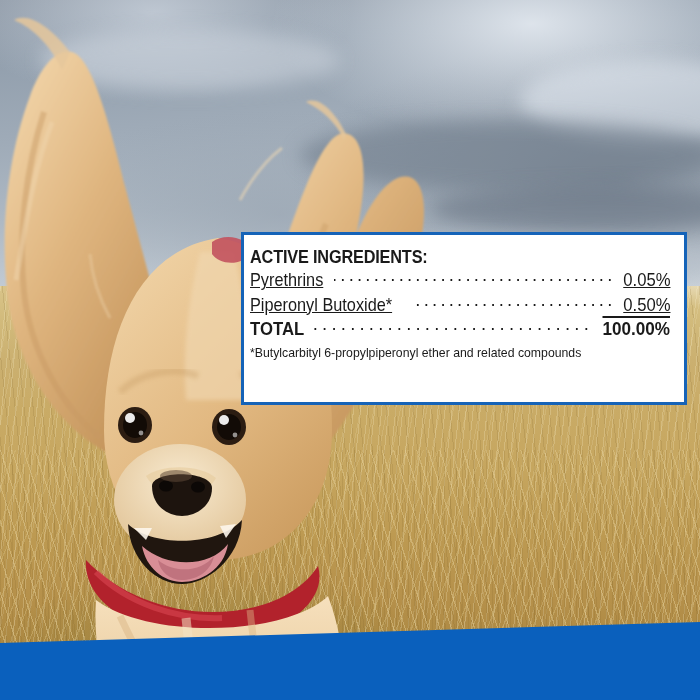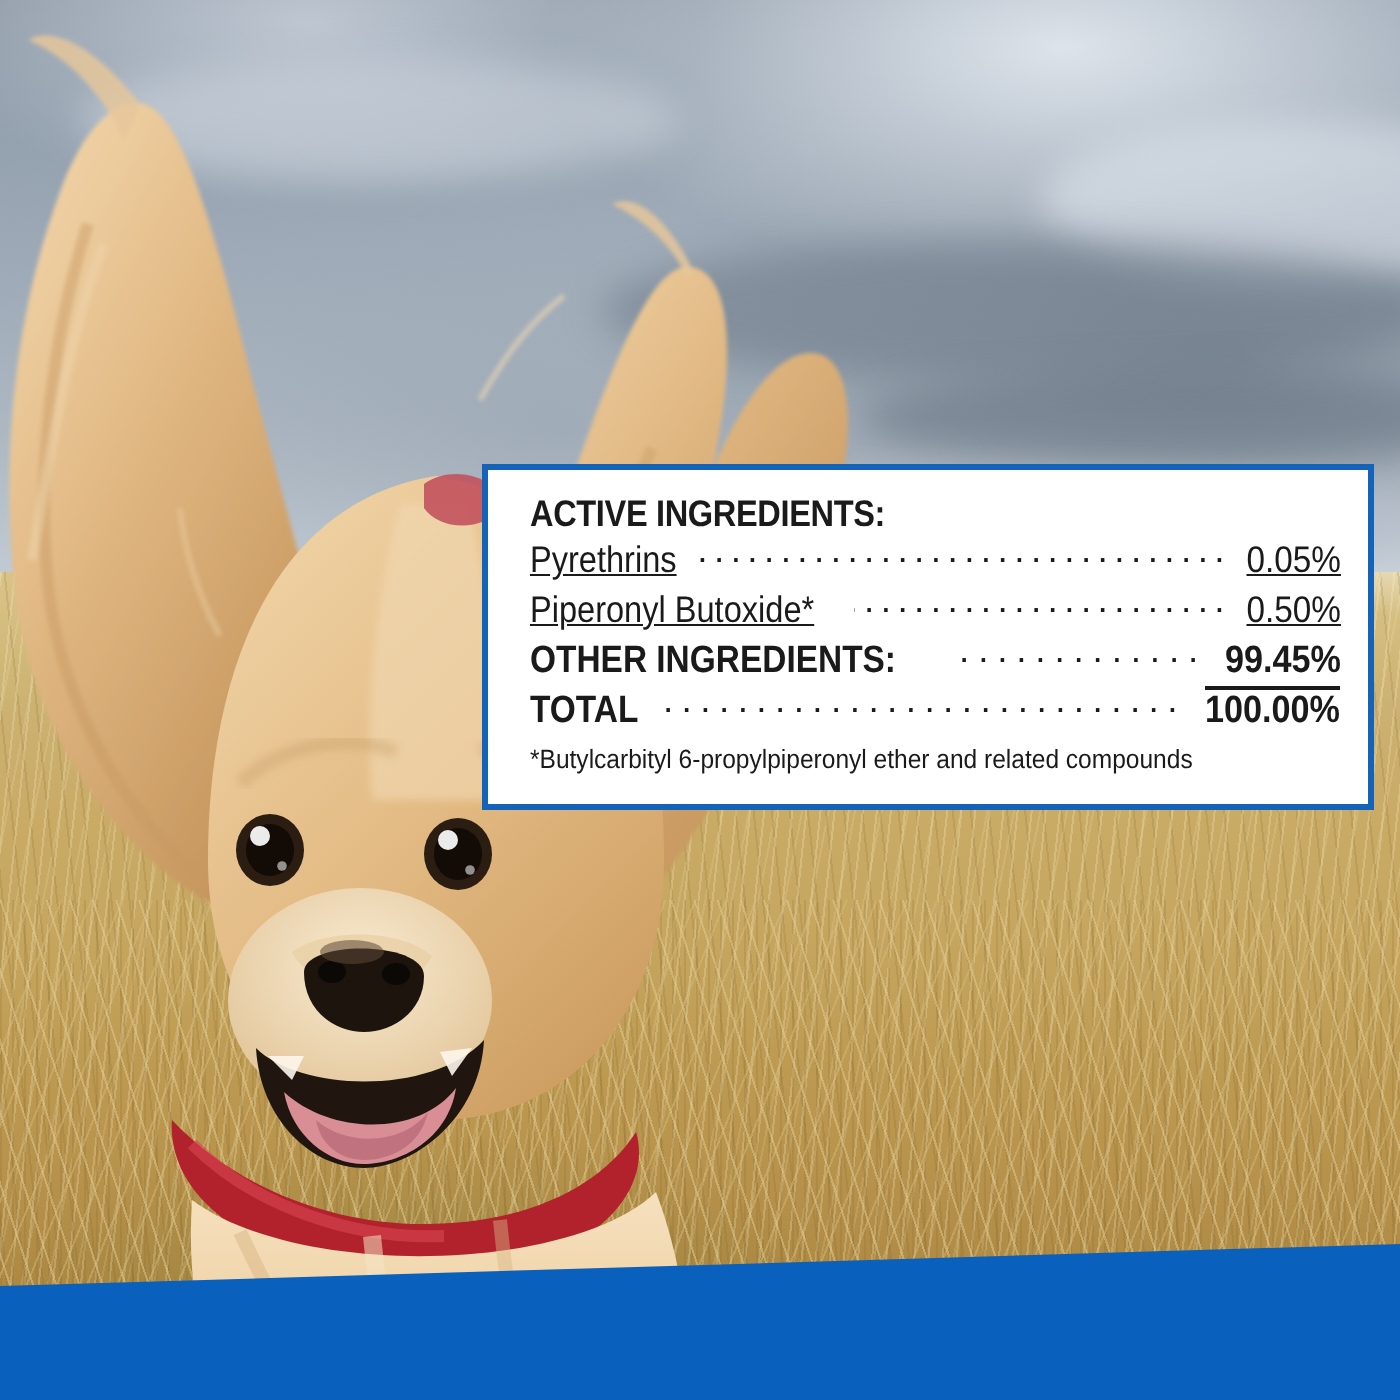--- a/index.html
+++ b/index.html
@@ -102,21 +102,21 @@
   
   .label-box {
     position: absolute;
     left: 241px;
     top: 232px;
     width: 446px;
     height: 173px;
     background: #ffffff;
     border: 3px solid #1563b8;
     box-sizing: border-box;
-    padding: 12px 14px 0 21px;
+    padding: 12px 14px 0 6px;
   }
   .lbl-head {
     font-size: 18.5px;
     font-weight: bold;
     letter-spacing: -0.2px;
     color: #1a1a1a;
     transform: scaleX(.88);
     transform-origin: left center;
     line-height: 1.08;
     white-space: nowrap;
@@ -354,25 +354,20 @@
       <span class="leader"></span>
       <span class="val">0.05%</span>
     </div>
 
     <div class="row row-reg">
       <span class="nm">Piperonyl Butoxide*</span>
       <span class="leader"></span>
       <span class="val">0.50%</span>
     </div>
 
-    <div class="row row-bold">
-      <span class="nm">OTHER INGREDIENTS:</span>
-      <span class="leader"></span>
-      <span class="val">99.45%</span>
-    </div>
 
     <div class="row row-total">
       <span class="nm">TOTAL</span>
       <span class="leader"></span>
       <span class="val">100.00%</span>
     </div>
 
     <div class="footnote">*Butylcarbityl 6-propylpiperonyl ether and related compounds</div>
   </div>
 

